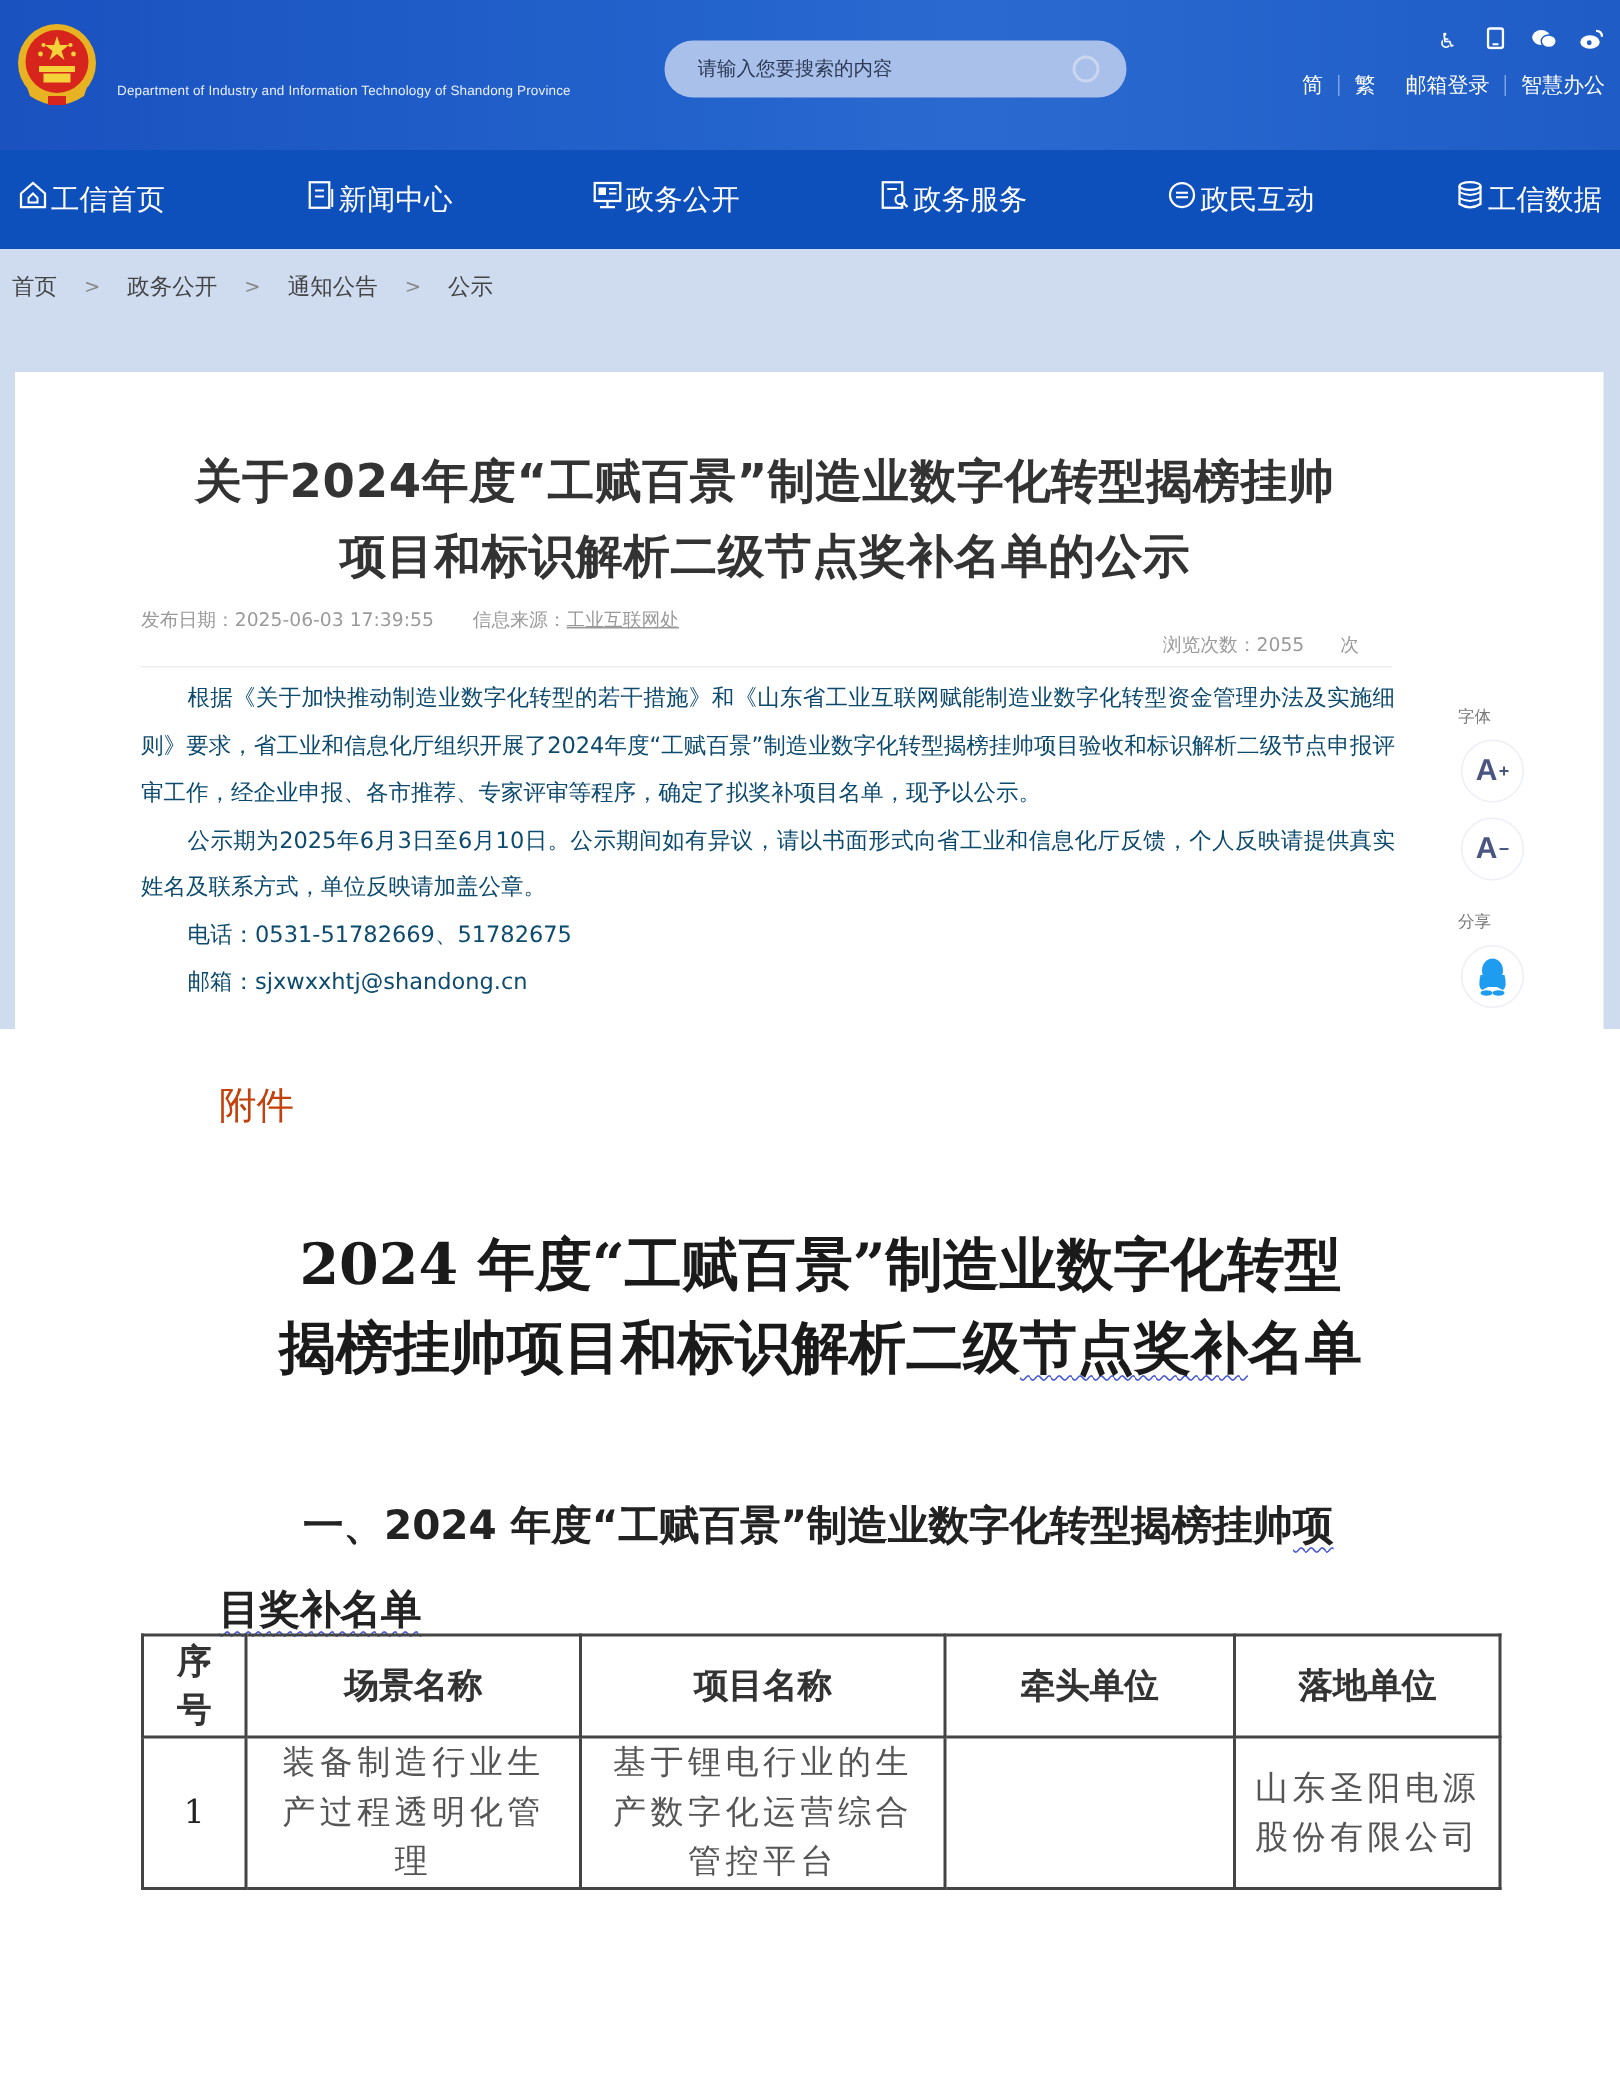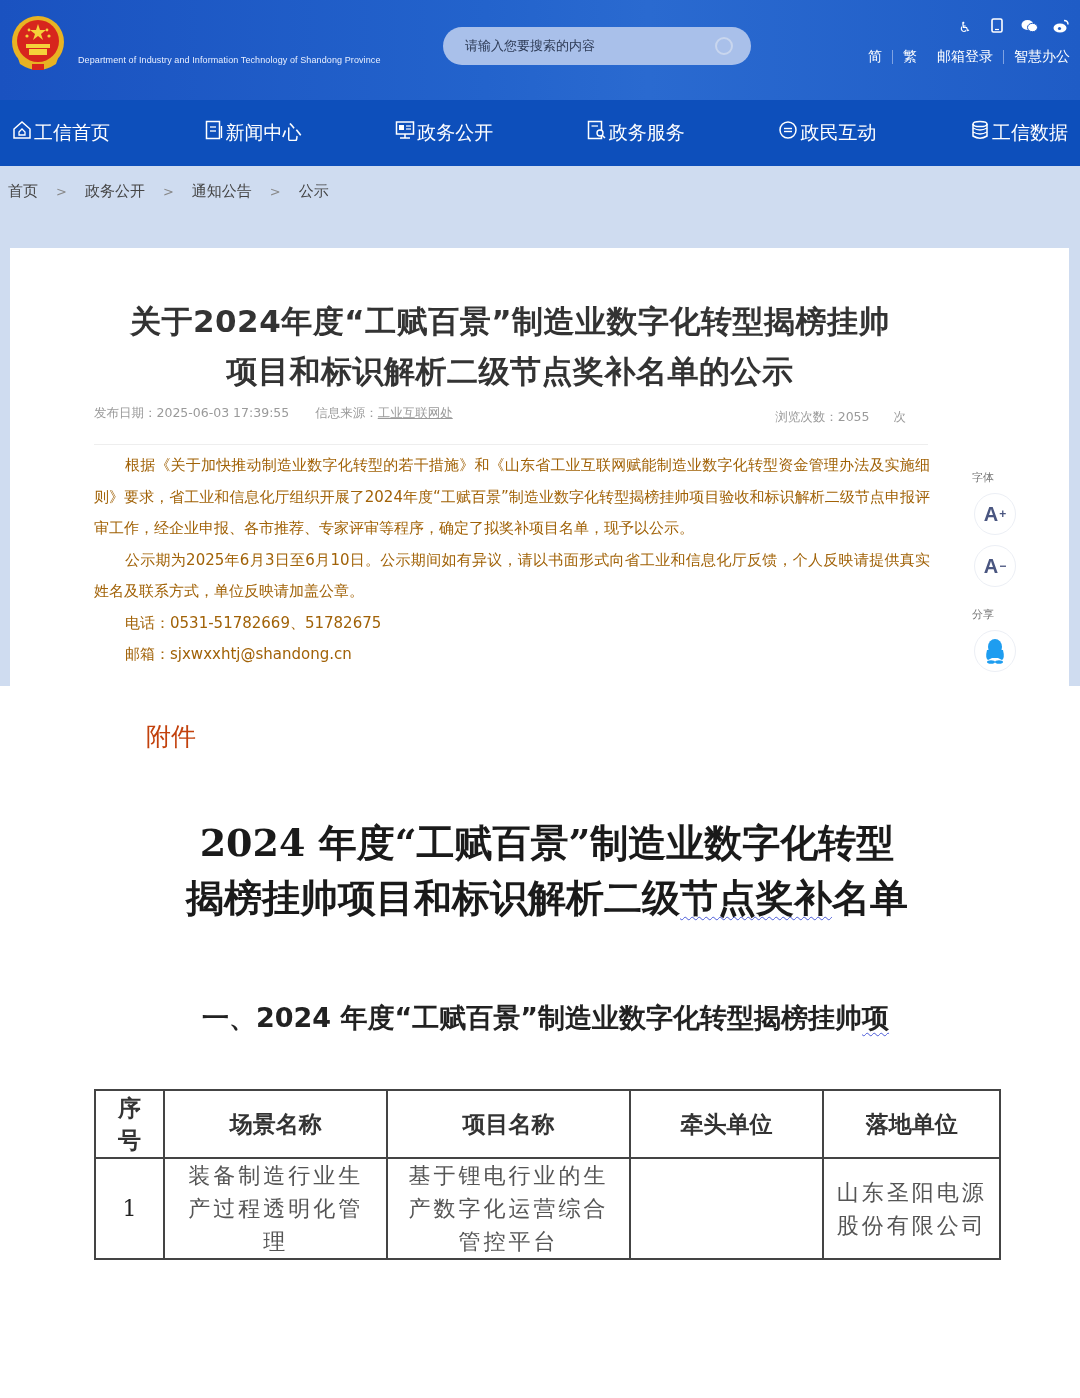--- a/index.html
+++ b/index.html
@@ -52,25 +52,25 @@
     .breadcrumb { position: absolute; left: 8px; top: 182px; display: flex; align-items: center; font-size: 15px; color: #444; }
     .breadcrumb .arrow { color: #888; margin: 0 18px; font-size: 13px; }
 
     
     .card { position: absolute; left: 10px; top: 248px; width: 1059px; height: 440px; background: #ffffff; }
     .article-title {
       position: absolute; left: 0; top: 296px; width: 1020px; text-align: center;
       font-size: 31px; font-weight: bold; color: #333; line-height: 50px; letter-spacing: 0.5px;
     }
     .meta { position: absolute; left: 94px; top: 405px; width: 834px; font-size: 12.5px; color: #9a9a9a; }
-    .meta .right { position: absolute; right: 22px; top: 4px; }
+    .meta .right { position: absolute; right: 22px; top: 17px; }
     .meta .source { text-decoration: underline; }
     .meta-divider { position: absolute; left: 94px; top: 444px; width: 834px; height: 1px; background: #eeeeee; }
 
-    .article-body { position: absolute; left: 94px; top: 450px; width: 836px; font-size: 15px; color: #a16207; line-height: 31.5px; }
+    .article-body { position: absolute; left: 94px; top: 450px; width: 836px; font-size: 15px; color: #0c4a6e; line-height: 31.5px; }
     .article-body p { text-indent: 31px; text-align: justify; }
 
     
     .tools { position: absolute; left: 972px; top: 470px; width: 46px; }
     .tool-label { font-size: 11px; color: #777; margin-bottom: 8px; }
     .tool-btn {
       width: 42px; height: 42px; border-radius: 50%; border: 1px solid #eceff5; background: #fff;
       display: flex; align-items: center; justify-content: center; margin: 0 auto 10px auto;
       color: #4a5680; font-weight: bold; font-size: 20px; font-family: "Liberation Sans", sans-serif;
     }
@@ -286,20 +286,21 @@
 
 <div class="doc-title">
   <div>2024 年度“工赋百景”制造业数字化转型</div>
   <div>
     <span>揭榜挂帅项目和标识解析二级</span><span class="wavy">节点奖补</span><span>名单</span>
   </div>
 </div>
 
 <div class="section-head">
   <div class="indent"><span>一、2024 年度“工赋百景”制造业数字化转型揭榜挂帅</span><span class="wavy">项</span></div>
+  <div><span class="wavy">目奖补名单</span></div>
 </div>
 
 <table class="award">
   <colgroup>
     <col style="width:69px">
       <col style="width:224px">
       <col style="width:243px">
       <col style="width:194px">
       <col style="width:177px">
   </colgroup>

